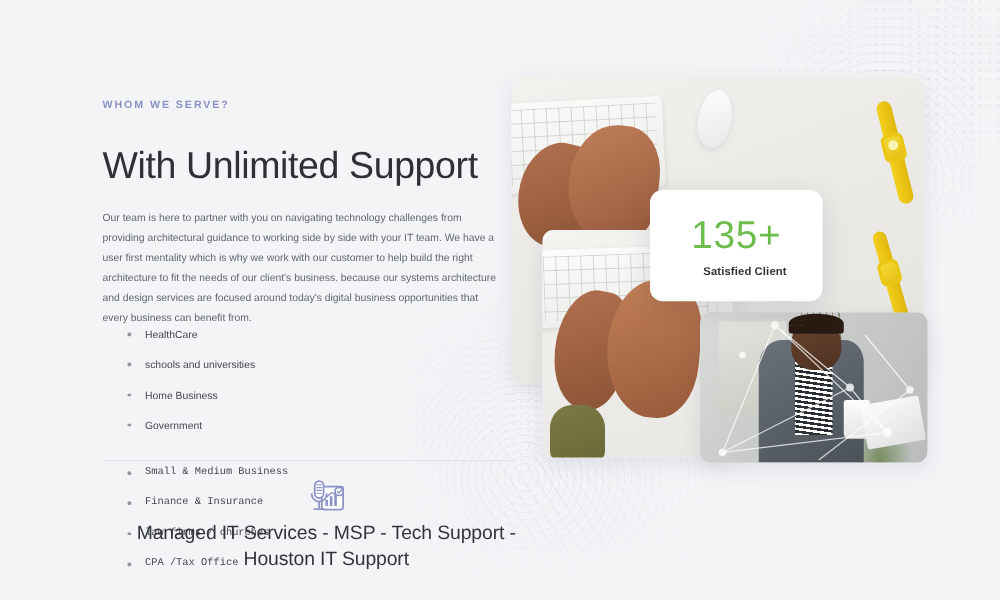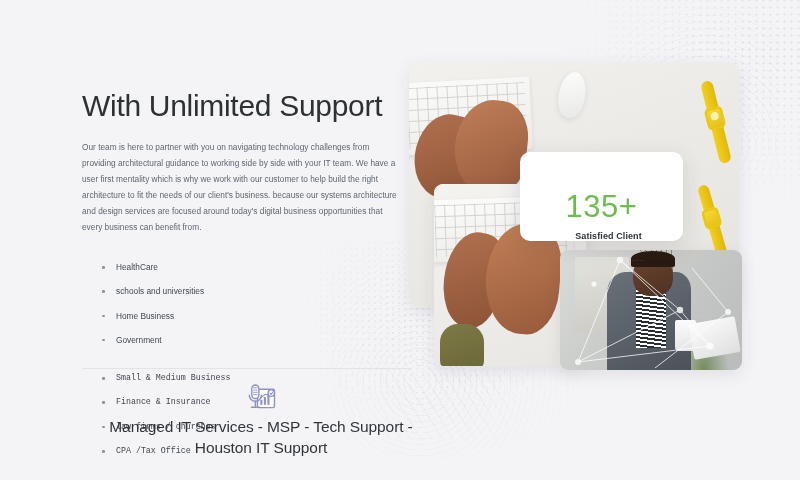--- a/index.html
+++ b/index.html
@@ -54,21 +54,21 @@
   }
 
   
   .left-col { position:absolute; left:82px; top:78px; width:330px; }
 
   .eyebrow {
     font-size:8.5px; font-weight:700; letter-spacing:1.55px;
     color:#8b91c4; text-transform:uppercase; line-height:1.2;
   }
   .headline {
-    margin-top:11px;
+    margin-top:28px;
     font-size:30px; font-weight:400; color:#2d3134;
     letter-spacing:-.3px; line-height:1.12; white-space:nowrap;
   }
   .body-copy {
     margin-top:16px; width:322px;
     font-size:8.3px; line-height:1.93; color:#5f6672; font-weight:400;
   }
 
   
   .lists { position:absolute; left:100px; top:263px; display:flex; gap:18px;flex-direction:column; }
@@ -201,40 +201,41 @@
   .man-hair { position:absolute; left:39%; top:1%; width:24%; height:13%;
     background:#2a1b12; border-radius:50% 50% 10% 10%; }
   .man-cup { position:absolute; left:63%; top:58%; width:12%; height:26%;
     background:linear-gradient(170deg,#fdfdfd,#e3e3e3); border-radius:2px 2px 4px 4px; }
   .man-paper { position:absolute; right:2%; top:58%; width:26%; height:30%;
     background:linear-gradient(160deg,#fcfcfc,#dfdfdf); transform:rotate(-10deg); border-radius:2px; }
   .net-overlay { position:absolute; inset:0; opacity:.85; }
 
   
   .stat-card {
-    position:absolute; left:113px; top:90px; width:163px; height:89px;
+    position:absolute; left:113px; top:90px; width:138px; height:89px;
     background:#fff; border-radius:10px;
     box-shadow:0 6px 22px rgba(50,50,70,.13);
-    display:flex; flex-direction:column; align-items:center; justify-content:flex-end;
+    display:flex; flex-direction:column; align-items:center; justify-content:center;
   }
   .stat-number { font-size:31px; font-weight:400; color:#6dbd4d; line-height:1; letter-spacing:.5px; }
   .stat-label { margin-top:9px; font-size:9px; font-weight:700; color:#2f3337; letter-spacing:.1px;margin-left:14px; }
 </style>
 </head>
 <body>
 
 <div class="page">
 
   <div class="bg-dots-right"></div>
   <div class="bg-swirl2"></div>
   <div class="bg-dots-mid"></div>
   <div class="bg-swirl"></div>
   <div class="bg-lines-bl"></div>
 
   <div class="left-col">
+    <div class="eyebrow">WHOM WE SERVE?</div>
     <h1 class="headline">With Unlimited Support</h1>
     <p class="body-copy">Our team is here to partner with you on navigating technology challenges from providing architectural guidance to working side by side with your IT team.  We have a user first mentality which is why we work with our customer to help build the right architecture to fit the needs of our client's business. because our systems architecture and design services are focused around today's digital business opportunities that every business can benefit from.</p>
   </div>
 
   <div class="lists">
     <ul class="col-a">
       <li>HealthCare</li>
       <li>schools and universities</li>
       <li>Home Business</li>
       <li>Government</li>

